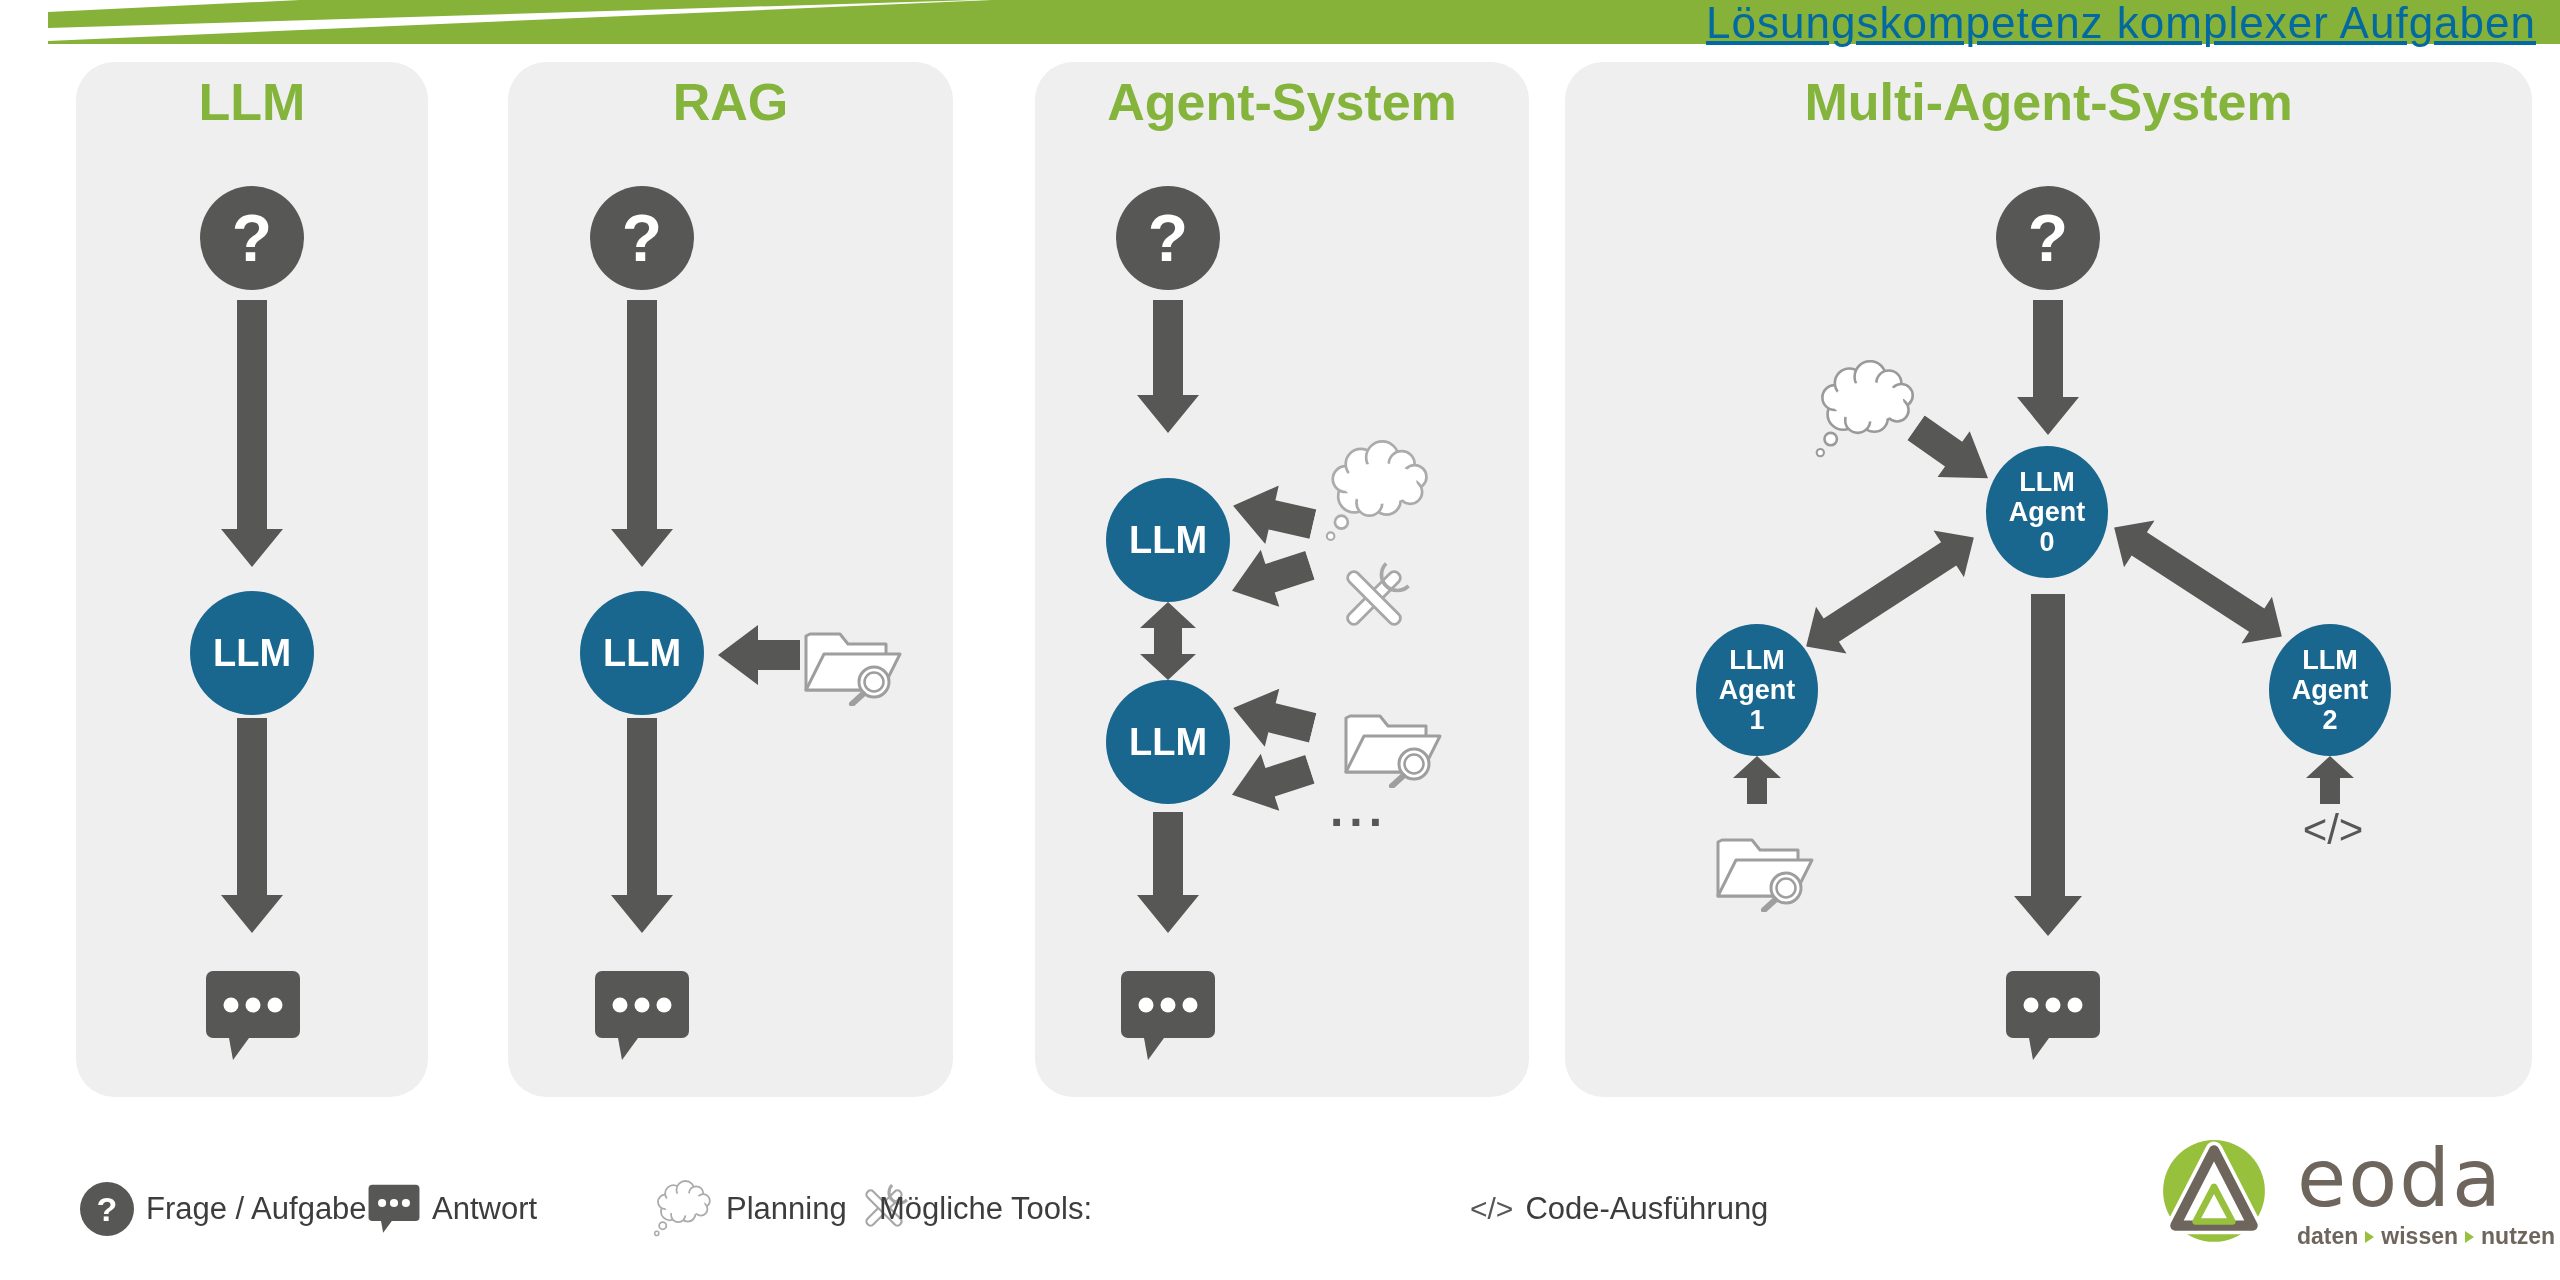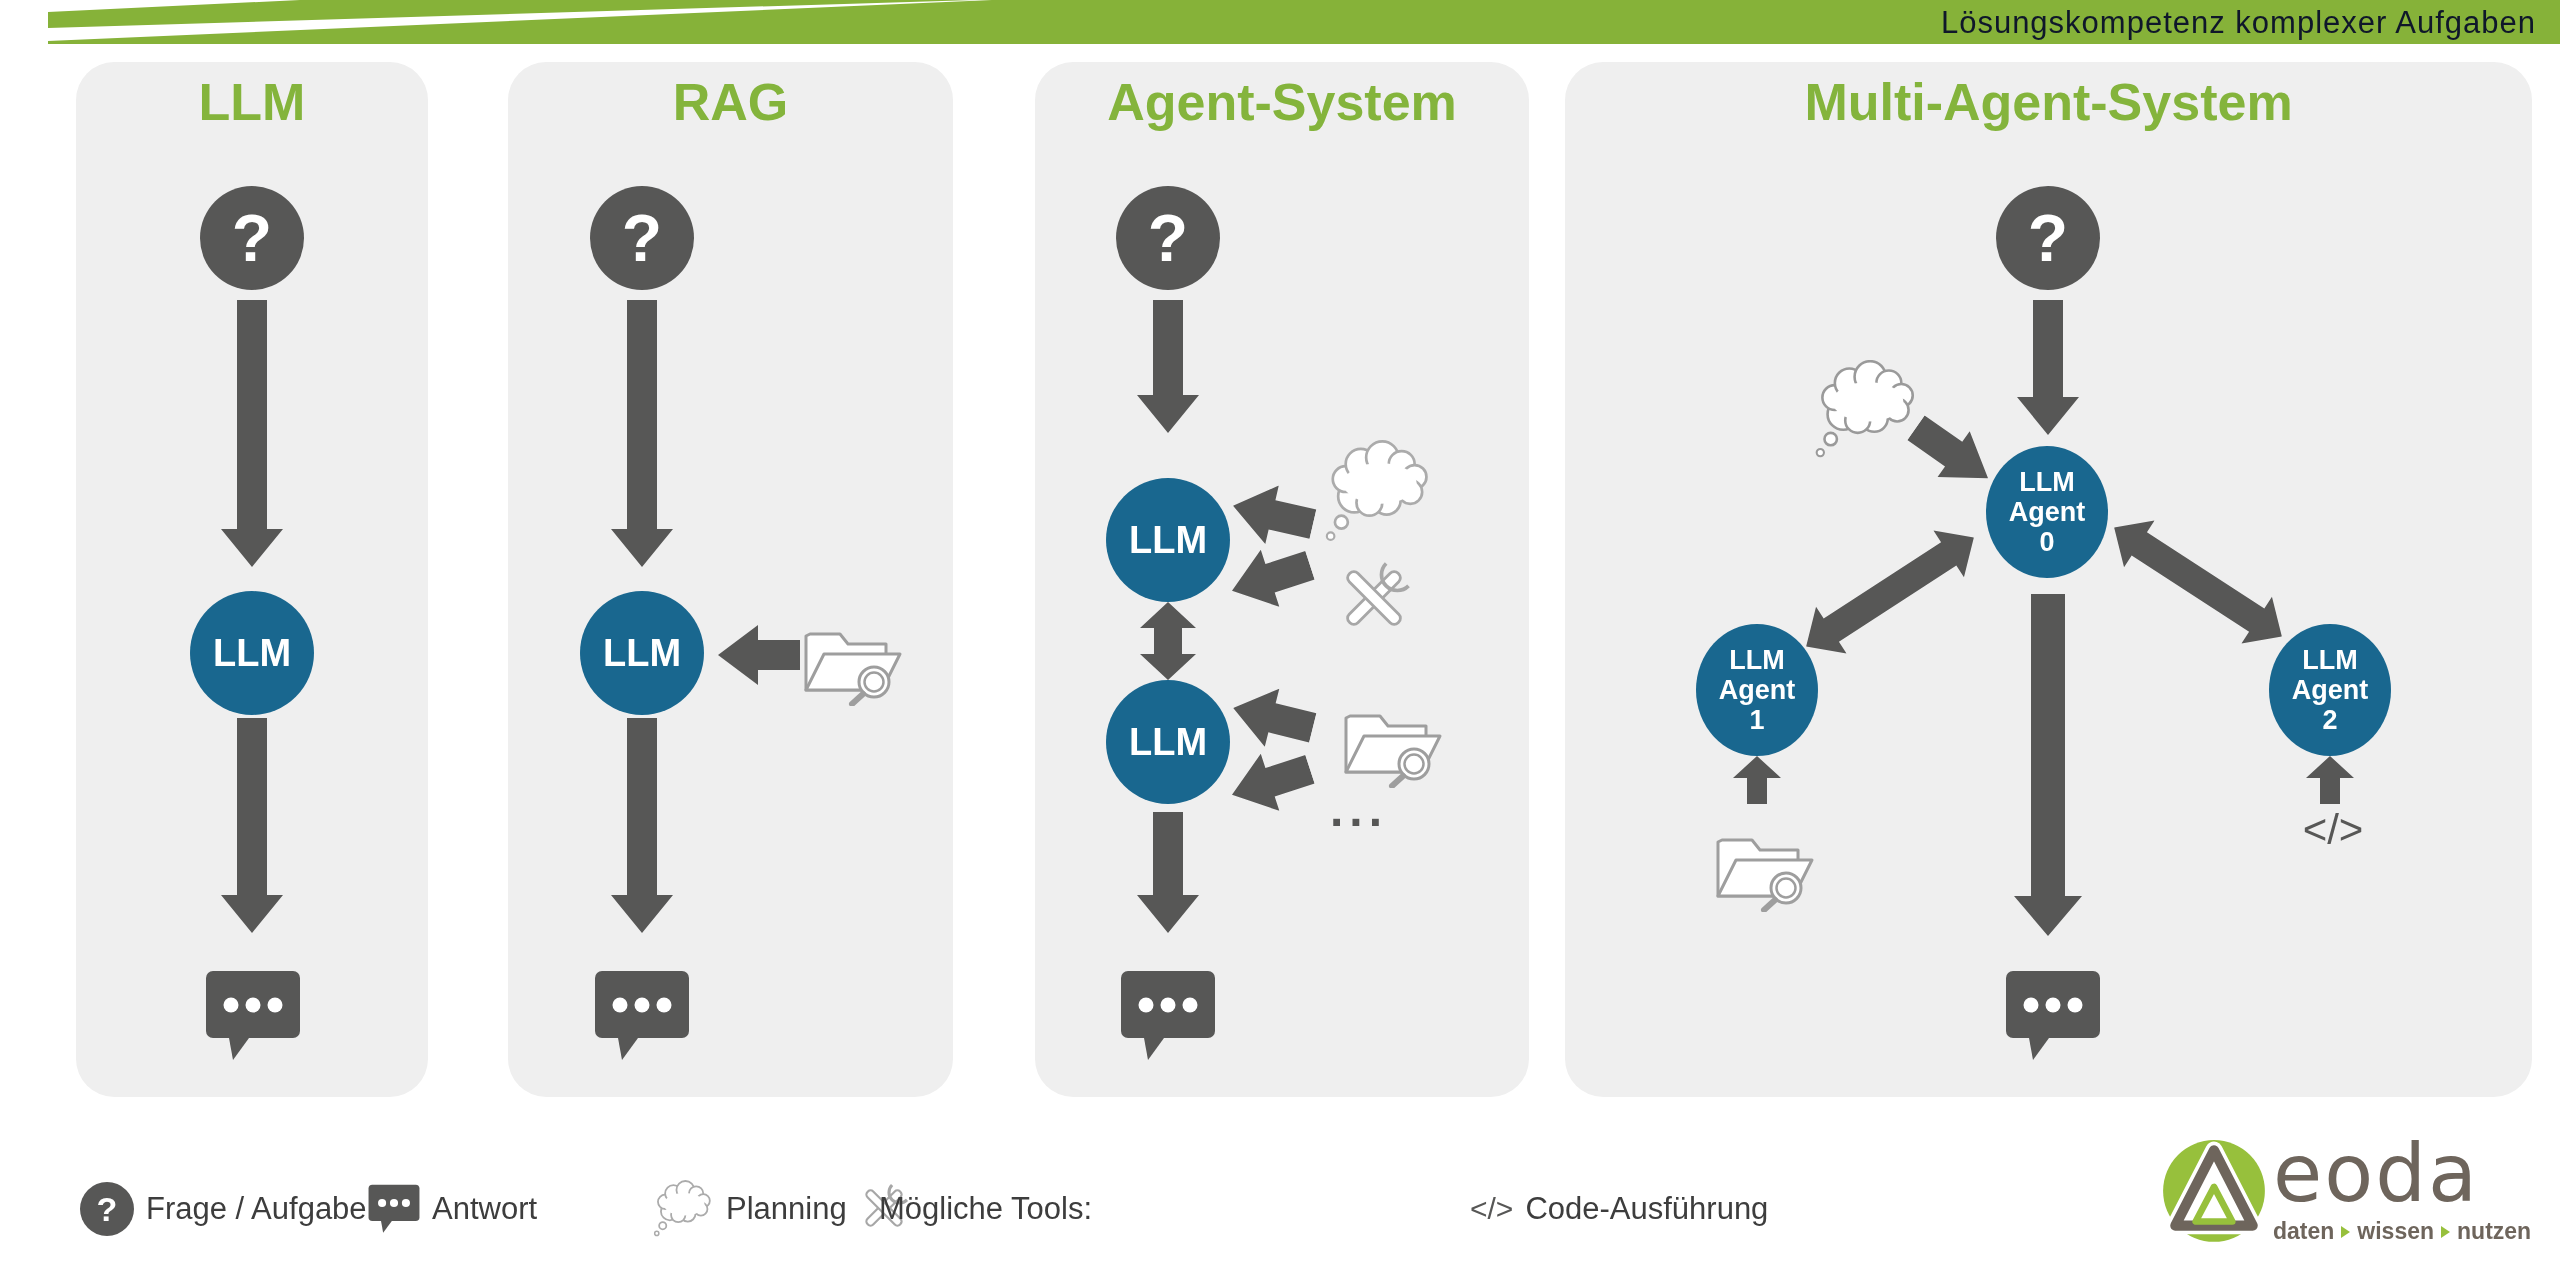--- a/index.html
+++ b/index.html
@@ -1,21 +1,21 @@
 <!DOCTYPE html>
 <html><head>
 <meta charset="utf-8">
 <style>
   html,body{margin:0;padding:0;background:#fff;}
   #stage{position:relative;width:2560px;height:1280px;background:#ffffff;overflow:hidden;
          font-family:"Liberation Sans", sans-serif;}
   .abs{position:absolute;}
   
   #banner-text{position:absolute;top:0;right:24px;height:46px;line-height:46px;
-    color:#0f172a;font-size:31px;letter-spacing:1px;font-weight:400;white-space:nowrap;}
+    color:#0369a1;font-size:44px;letter-spacing:1px;font-weight:400;white-space:nowrap;text-decoration:underline;}
   
   .panel{position:absolute;top:62px;height:1035px;background:#efefef;border-radius:38px;}
   .panel-title{position:absolute;width:100%;text-align:center;top:10px;
     font-size:52px;font-weight:bold;color:#84b43c;white-space:nowrap;}
   
   .qcircle{position:absolute;width:104px;height:104px;border-radius:50%;background:#575756;
     color:#fff;display:flex;align-items:center;justify-content:center;
     font-size:66px;font-weight:bold;}
   .qcircle.small{width:54px;height:54px;font-size:34px;position:static;flex:none;}
   
@@ -25,21 +25,21 @@
   .agent{width:122px;height:132px;flex-direction:column;font-size:27px;line-height:1.12;
     text-align:center;}
   .arrow{position:absolute;}
   .ellipsis-dots{position:absolute;color:#575756;font-size:48px;font-weight:bold;letter-spacing:6px;}
   .code-glyph{position:absolute;color:#575756;font-size:42px;text-align:center;width:90px;}
   
   .legend-item{position:absolute;top:1178px;height:62px;display:flex;align-items:center;gap:12px;}
   .legend-label{color:#3d3d3d;font-size:31px;white-space:nowrap;}
   .legend-code{color:#575756;font-size:30px;}
   
-  #logo{position:absolute;left:2163px;top:1136px;display:flex;gap:8px;align-items:flex-start;}
+  #logo{position:absolute;left:2163px;top:1136px;display:flex;gap:32px;align-items:flex-end;}
   #logo-name{font-family:"DejaVu Sans", sans-serif;font-size:80px;line-height:76px;
     color:#6e655c;font-weight:500;letter-spacing:2px;}
   #logo-tagline{display:flex;align-items:center;gap:7px;margin-top:6px;
     color:#6e655c;font-size:23px;font-weight:bold;}
   .tag-arrow{width:0;height:0;border-left:9px solid #97c03c;
     border-top:6px solid transparent;border-bottom:6px solid transparent;}
 </style>
 </head>
 <body>
 

